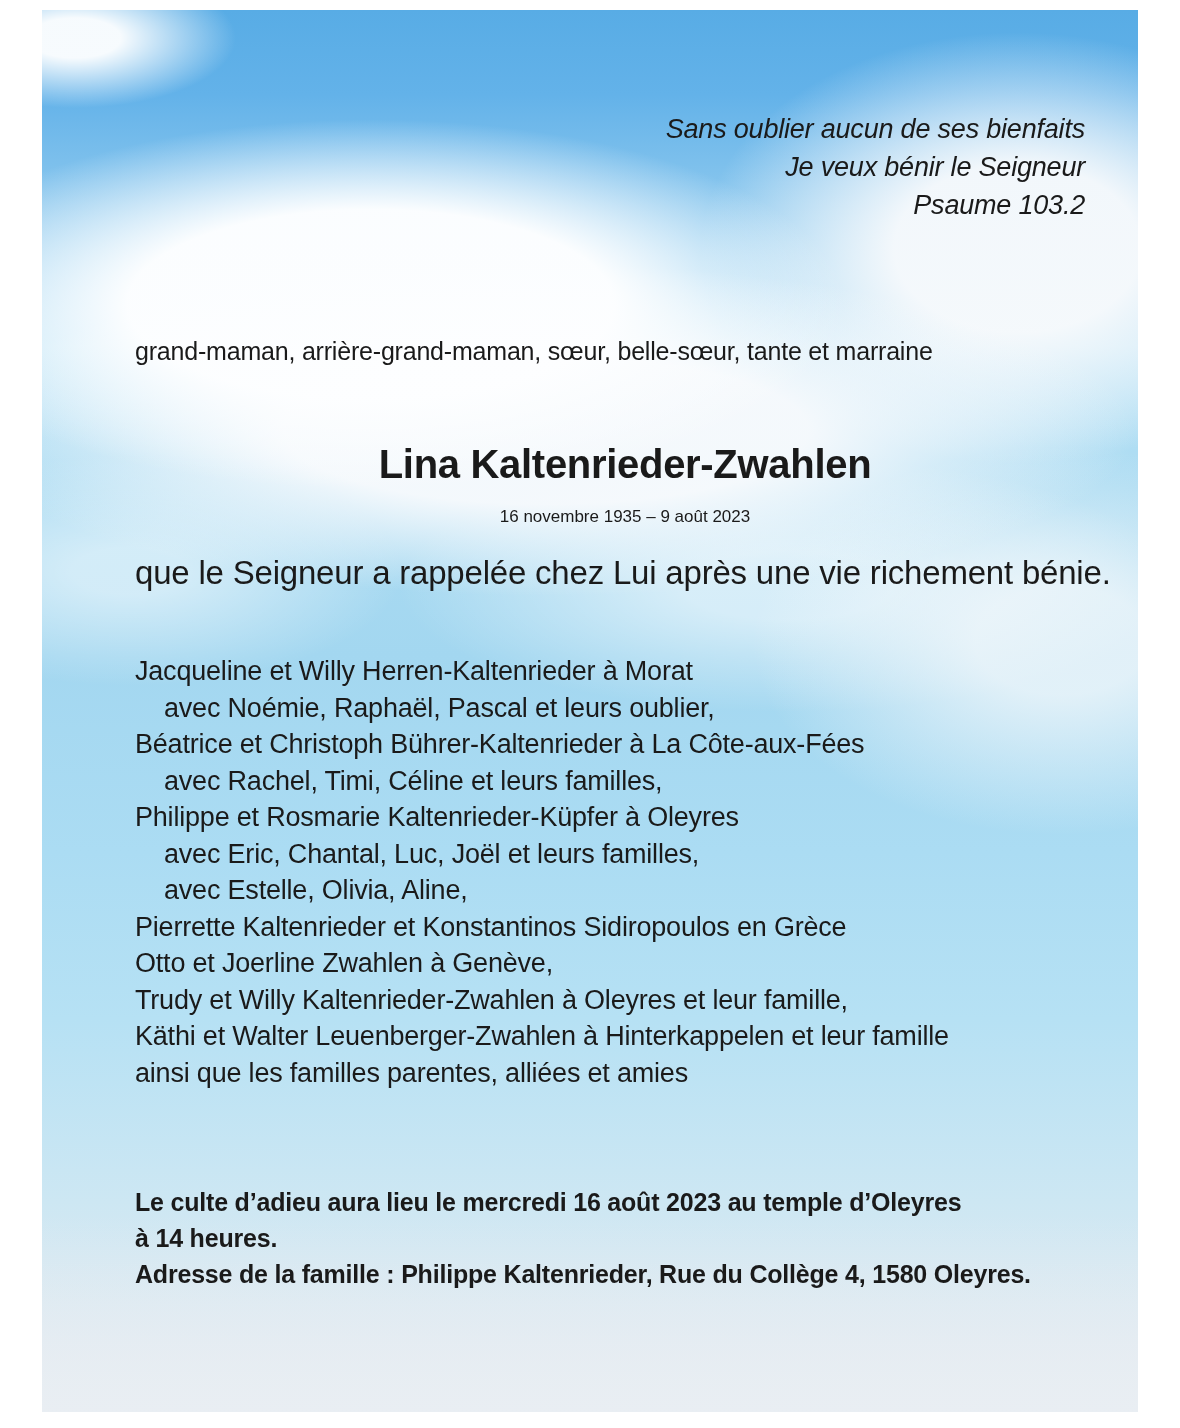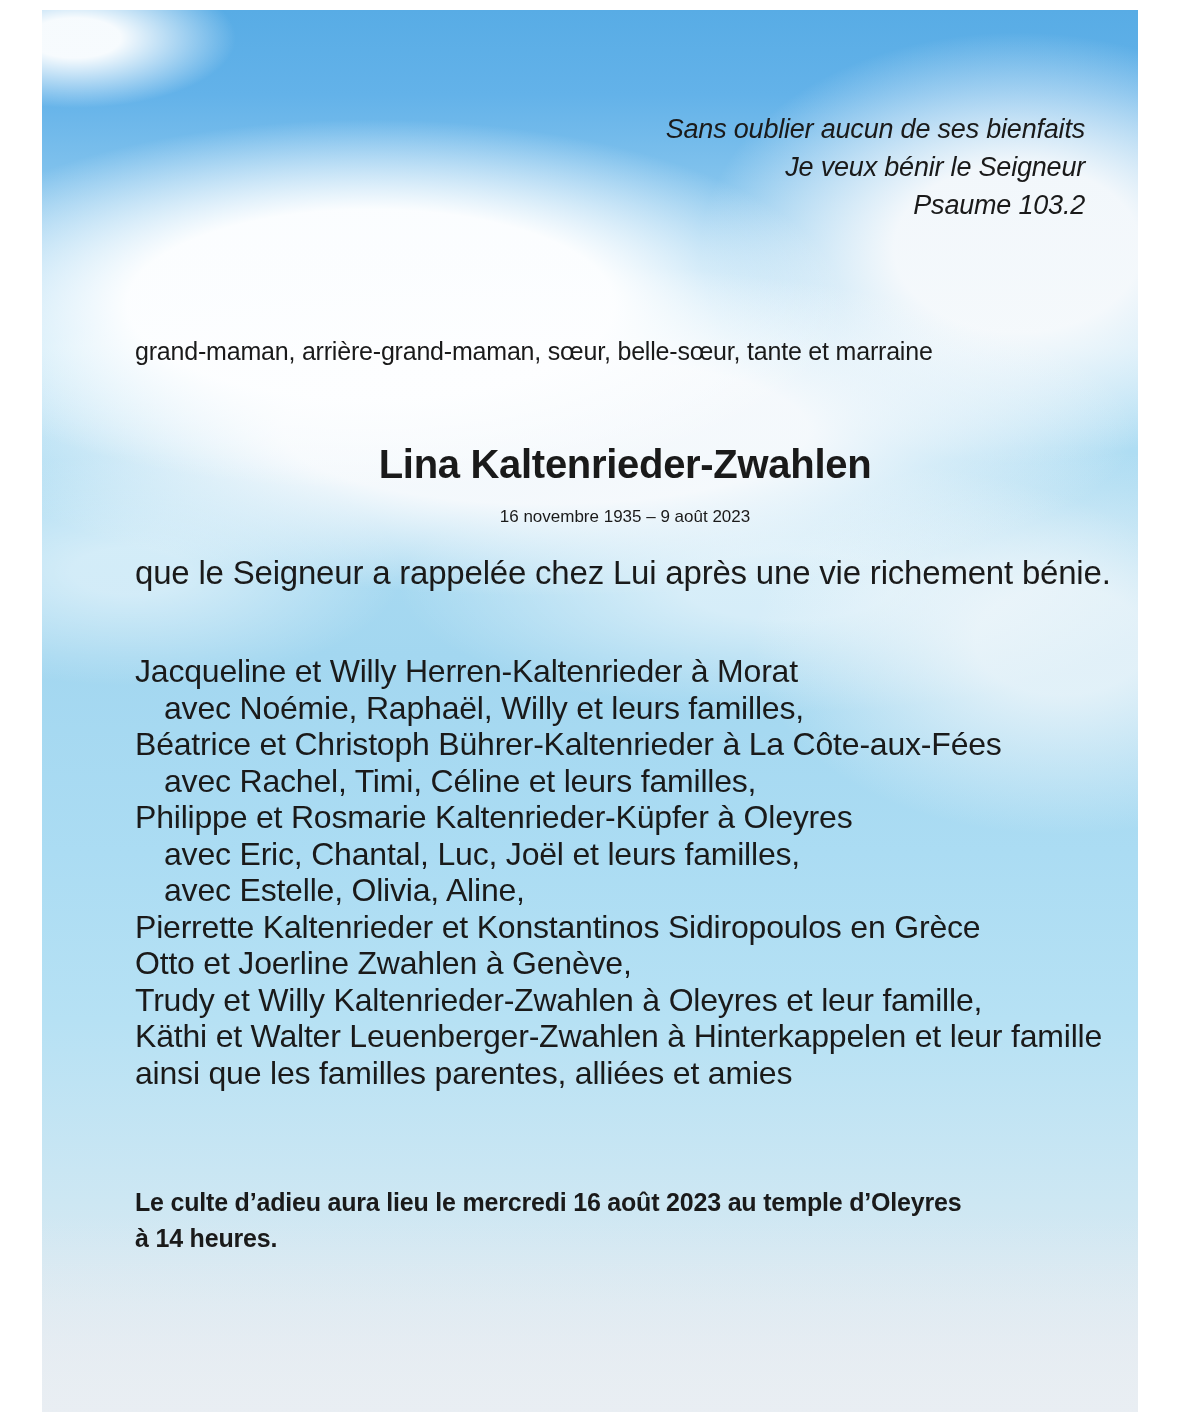--- a/index.html
+++ b/index.html
@@ -90,21 +90,21 @@
     top: 544px;
     font-size: 33px;
     line-height: 38px;
     letter-spacing: -0.2px;
     white-space: nowrap;
   }
   .family {
     position: absolute;
     left: 93px;
     top: 643px;
-    font-size: 32px;
+    font-size: 27px;
     line-height: 36.5px;
     letter-spacing: -0.2px;
     white-space: nowrap;
   }
   .family-line.indent {
     padding-left: 29px;
   }
   .ceremony {
     position: absolute;
     left: 93px;
@@ -132,32 +132,33 @@
       <div>grand-maman, arrière-grand-maman, sœur, belle-sœur, tante et marraine</div>
     </div>
 
     <h1 class="center-band name">Lina Kaltenrieder-Zwahlen</h1>
     <div class="center-band dates">16 novembre 1935 – 9 août 2023</div>
 
     <div class="tribute">que le Seigneur a rappelée chez Lui après une vie richement bénie.</div>
 
     <div class="family">
       <div class="family-line">Jacqueline et Willy Herren-Kaltenrieder à Morat</div>
-      <div class="family-line indent">avec Noémie, Raphaël, Willy et leurs familles,</div>
+      <div class="family-line indent">avec Noémie, Raphaël, Pascal et leurs oublier,</div>
       <div class="family-line">Béatrice et Christoph Bührer-Kaltenrieder à La Côte-aux-Fées</div>
       <div class="family-line indent">avec Rachel, Timi, Céline et leurs familles,</div>
       <div class="family-line">Philippe et Rosmarie Kaltenrieder-Küpfer à Oleyres</div>
       <div class="family-line indent">avec Eric, Chantal, Luc, Joël et leurs familles,</div>
       <div class="family-line indent">avec Estelle, Olivia, Aline,</div>
       <div class="family-line">Pierrette Kaltenrieder et Konstantinos Sidiropoulos en Grèce</div>
       <div class="family-line">Otto et Joerline Zwahlen à Genève,</div>
       <div class="family-line">Trudy et Willy Kaltenrieder-Zwahlen à Oleyres et leur famille,</div>
       <div class="family-line">Käthi et Walter Leuenberger-Zwahlen à Hinterkappelen et leur famille</div>
       <div class="family-line">ainsi que les familles parentes, alliées et amies</div>
     </div>
 
     <div class="ceremony">
       <div>Le culte d’adieu aura lieu le mercredi 16 août 2023 au temple d’Oleyres</div>
       <div>à 14 heures.</div>
+      <div>Adresse de la famille : Philippe Kaltenrieder, Rue du Collège 4, 1580 Oleyres.</div>
     </div>
 
   </div>
 </div>
 
 </body></html>

